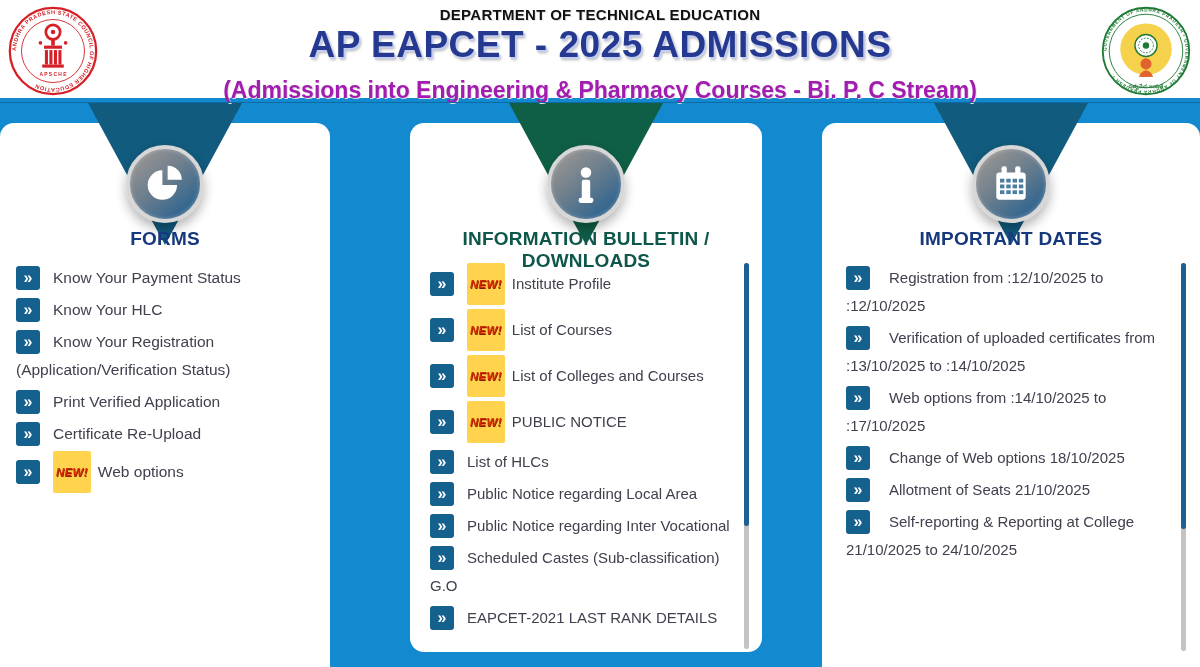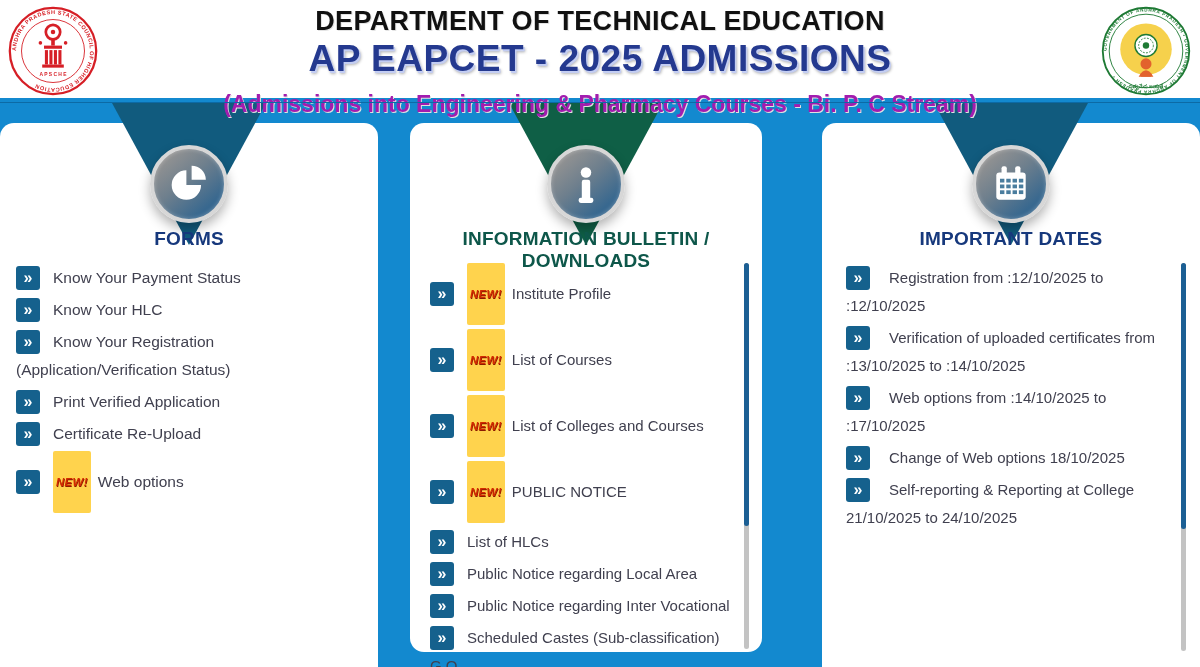--- a/index.html
+++ b/index.html
@@ -9,35 +9,35 @@
   
   .header {
     position:absolute; top:0; left:0; width:1200px; height:103px;
     background:#ffffff; border-bottom:5px solid #1389cf; z-index:5;
   }
   .header::after{ content:""; position:absolute; left:0; right:0; bottom:-5px; height:1px; background:#0c6aa5; }
   .logo-left { position:absolute; left:8px; top:6px; width:90px; height:90px; }
   .logo-right { position:absolute; right:8px; top:5px; width:92px; height:92px; }
   .header-text { position:absolute; left:50%; top:0; transform:translateX(-50%); width:940px; text-align:center; }
   .dept {
-    margin-top:6px; font-size:27px; font-weight:800; color:#111111; letter-spacing:0.3px;
+    margin-top:6px; font-size:15px; font-weight:800; color:#111111; letter-spacing:0.3px;
     text-shadow:1px 1px 0 #e3e3e3;
   }
   .main-title {
     margin-top:1px; font-size:37px; font-weight:800; color:#24398f; letter-spacing:0.5px;
     text-shadow:1.5px 1.5px 0 #c3cdf2, 2px 3px 3px rgba(0,0,0,0.3);
   }
   .sub-title {
     margin-top:11px; font-size:23px; font-weight:800; color:#a21caf;
     text-shadow:1px 1px 0 #e0e0e0;
   }
 
   
   .card { position:absolute; top:123px; background:#ffffff; z-index:1; }
-  .card-forms { left:0px; width:378px; height:544px; border-radius:14px 14px 0 0; }
+  .card-forms { left:0px; width:330px; height:544px; border-radius:14px 14px 0 0; }
   .card-info  { left:410px; width:352px; height:529px; border-radius:14px; }
   .card-dates { left:822px; width:378px; height:544px; border-radius:14px 14px 0 0; }
 
   .ribbon {
     position:absolute; top:-20px; left:50%; transform:translateX(-50%);
     width:154px; height:142px;
     clip-path:polygon(0 0, 100% 0, 50% 100%);
   }
   .ribbon-blue  { background:#115b7e; }
   .ribbon-green { background:#0f5f46; }
@@ -66,21 +66,21 @@
   .card-info .item  { font-size:15px; }
   .card-dates .item { font-size:15px; }
   .chev {
     display:inline-block; width:24px; height:24px; background:#15618d; color:#ffffff;
     border-radius:3px; text-align:center; line-height:23px; font-size:16px; font-weight:700;
     margin-right:13px; vertical-align:middle; position:relative; top:-1px;
   }
   .card-dates .chev { margin-right:19px; }
   .new {
     display:inline-block; background:#ffd34d; color:#d32b00; font-weight:800; font-style:italic;
-    font-size:11.5px; padding:17px 3px; margin-right:7px; border-radius:2px;
+    font-size:11.5px; padding:7px 3px; margin-right:7px; border-radius:2px;
     text-shadow:0.5px 0.5px 0 #8b1a00; vertical-align:middle; position:relative; top:-1px;
     letter-spacing:0.3px;
   }
 
   
   .vscroll { position:absolute; width:5px; border-radius:3px; background:#c3c3c3; }
   .card-info  .vscroll { right:13px; top:140px; height:386px; }
   .card-dates .vscroll { right:14px; top:140px; height:388px; }
   .vthumb { position:absolute; top:0; left:0; width:5px; border-radius:3px; background:#1c5f94; }
   .card-info  .vthumb { height:263px; }
@@ -215,18 +215,19 @@
           <rect x="27.5" y="26" width="4.2" height="3.6"></rect>
       </g>
     </svg>
   </div>
   <h2 class="t-navy">IMPORTANT DATES</h2>
   <div class="list">
       <div class="item"><span class="chev">»</span><span class="label">Registration from :12/10/2025 to :12/10/2025</span></div>
       <div class="item"><span class="chev">»</span><span class="label">Verification of uploaded certificates from :13/10/2025 to :14/10/2025</span></div>
       <div class="item"><span class="chev">»</span><span class="label">Web options from :14/10/2025 to :17/10/2025</span></div>
       <div class="item"><span class="chev">»</span><span class="label">Change of Web options 18/10/2025</span></div>
+      <div class="item"><span class="chev">»</span><span class="label">Allotment of Seats 21/10/2025</span></div>
       <div class="item"><span class="chev">»</span><span class="label">Self-reporting &amp; Reporting at College 21/10/2025 to 24/10/2025</span></div>
     </div>
   <div class="vscroll">
     <div class="vthumb"></div>
   </div>
 </section>
 
 </body></html>

